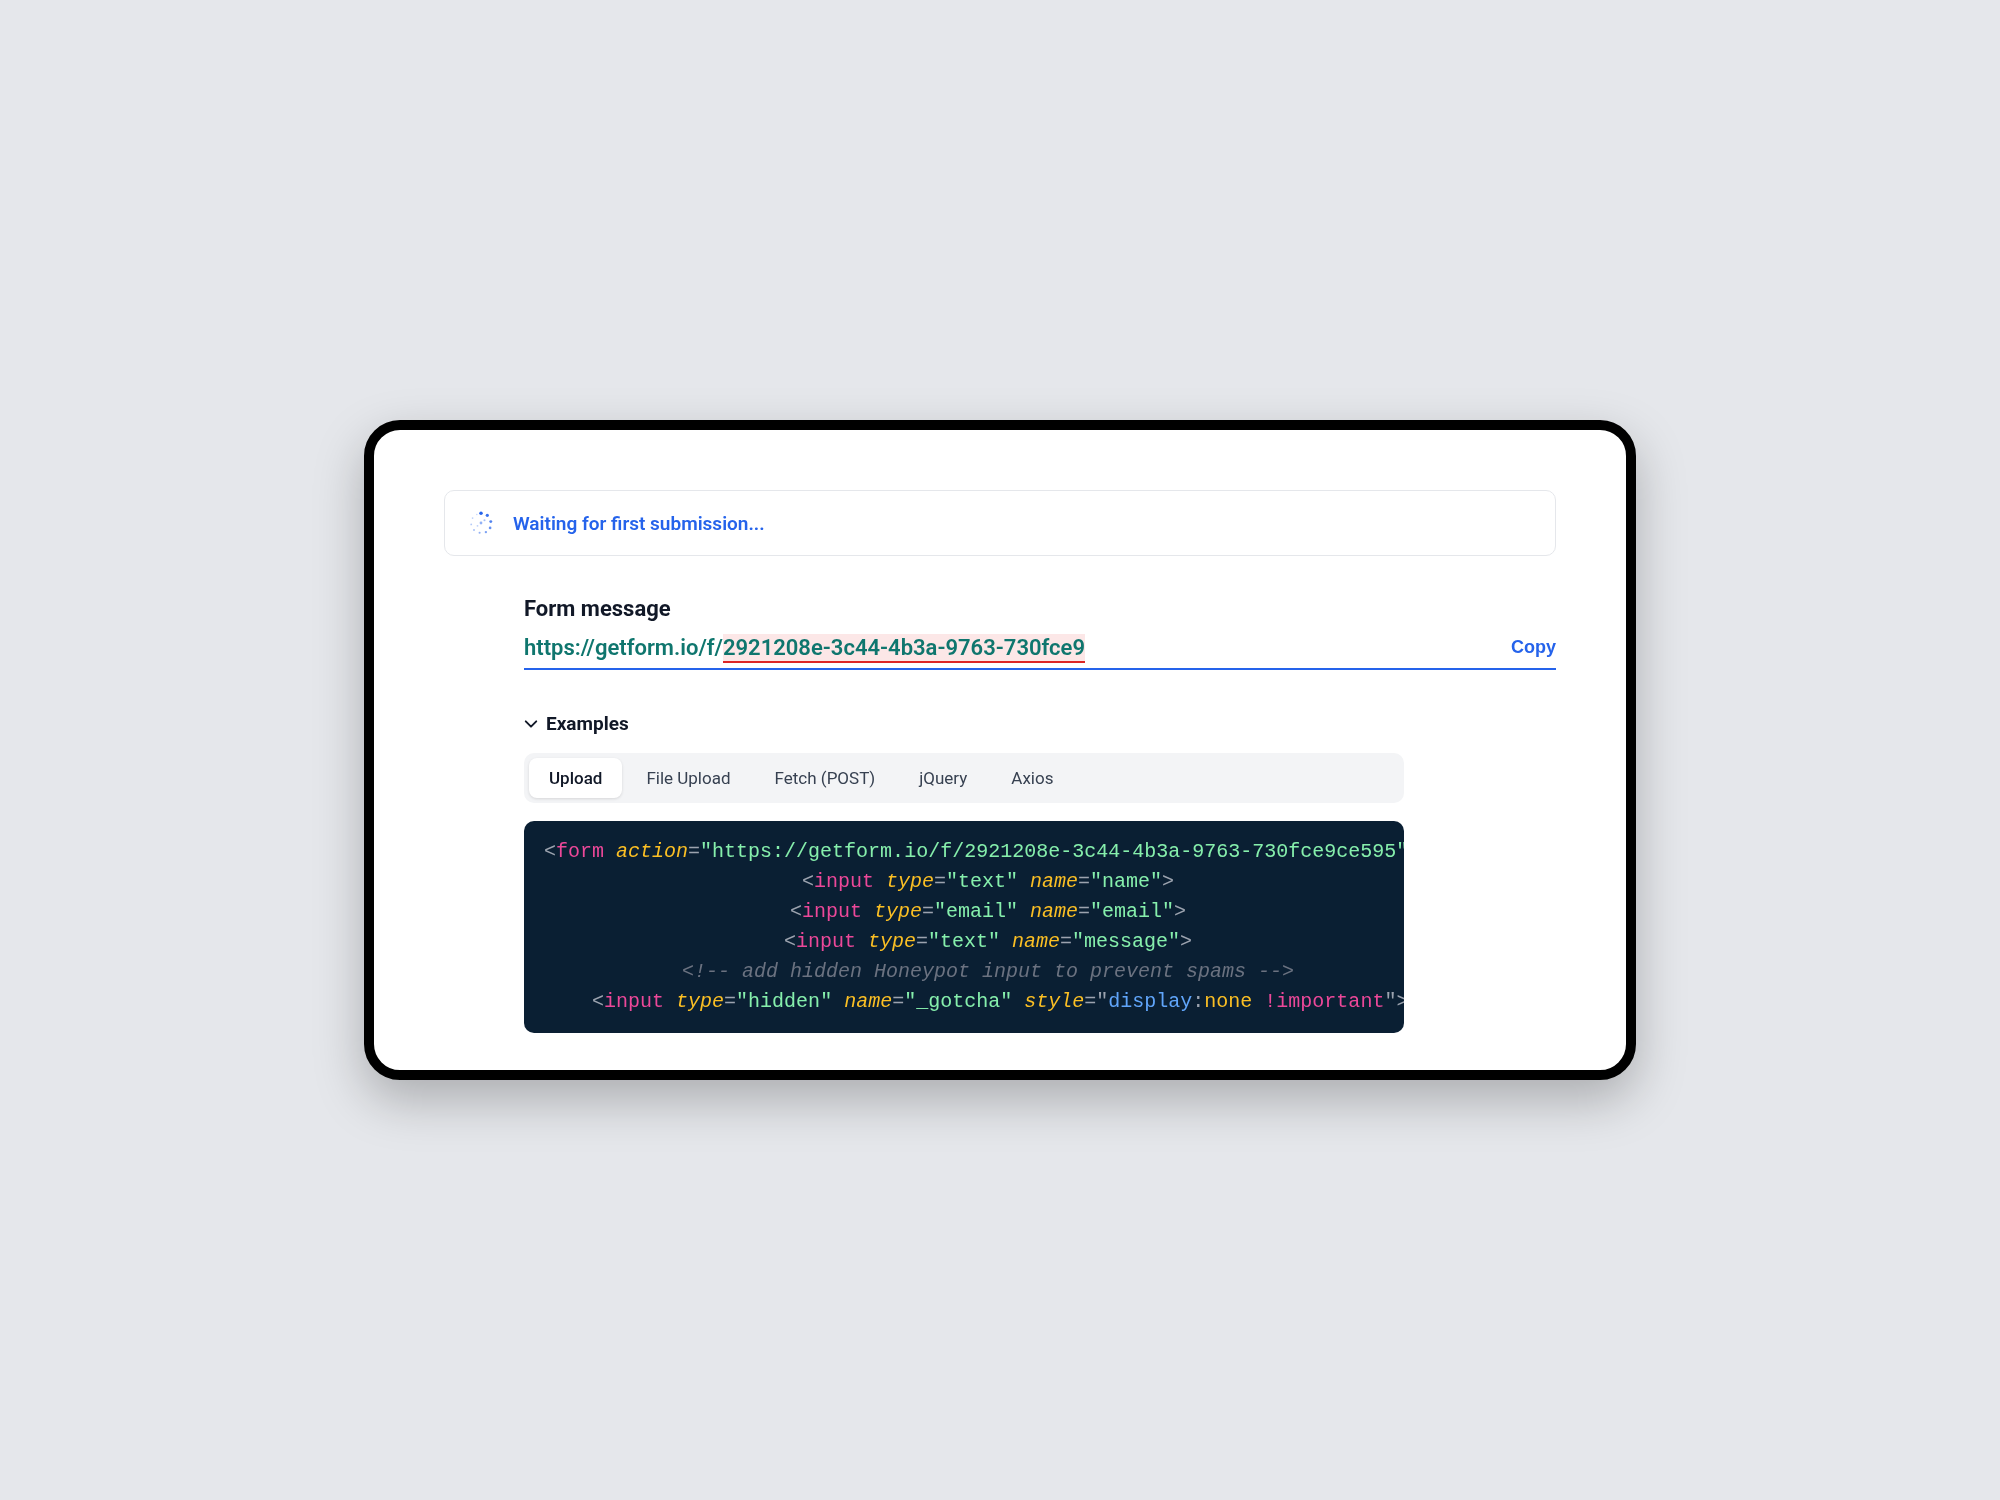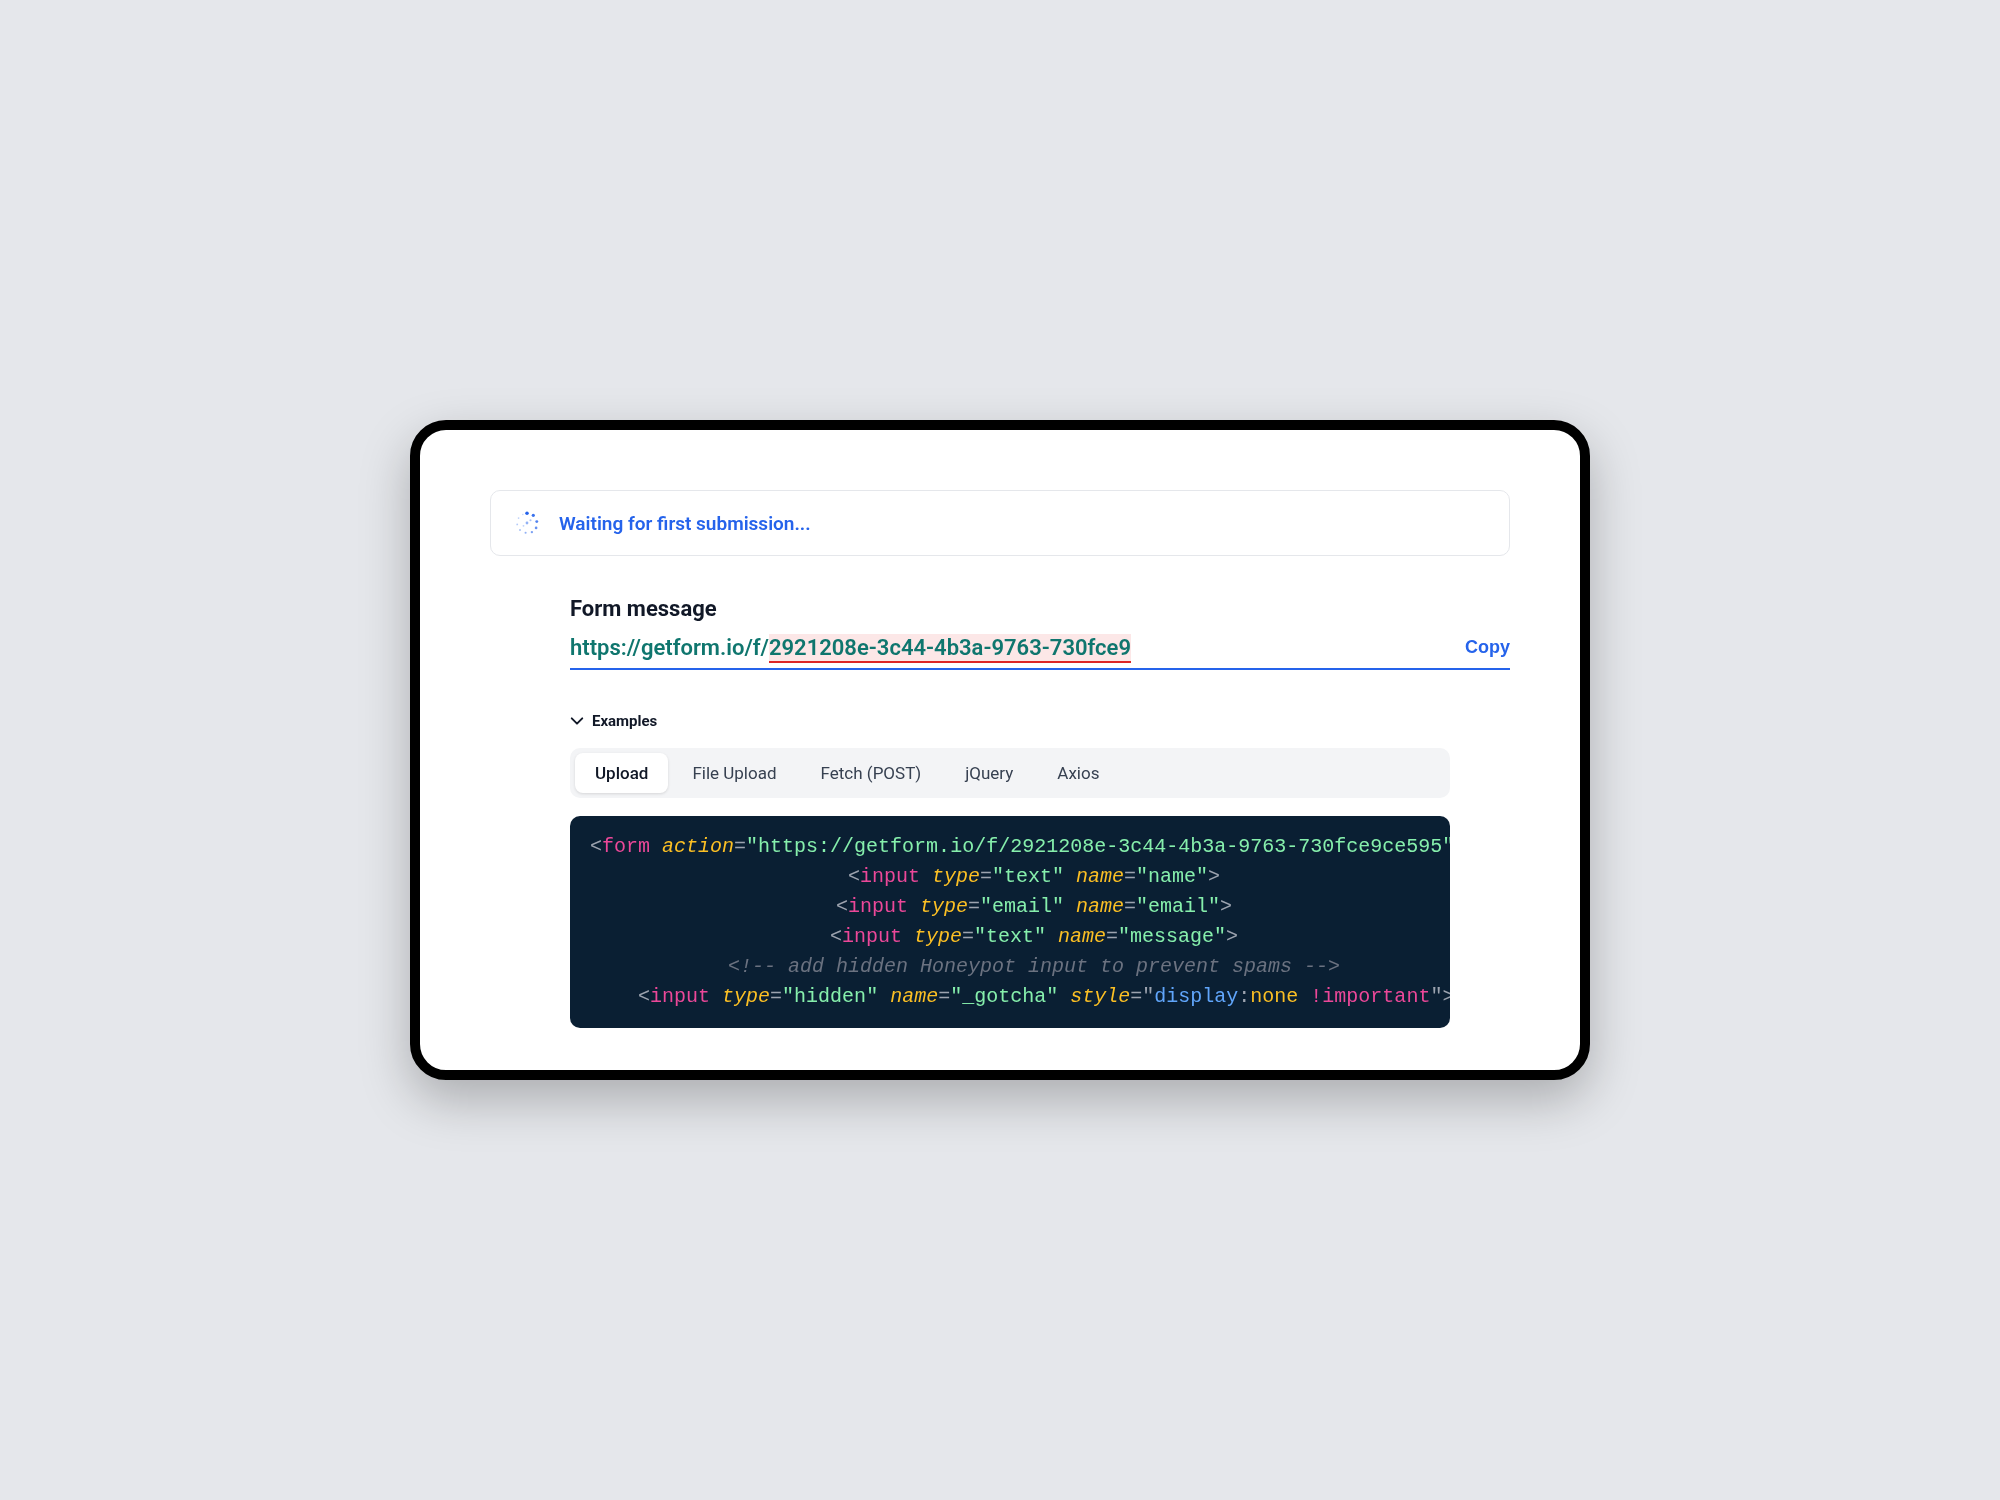--- a/index.html
+++ b/index.html
@@ -7,21 +7,21 @@
   body {
     background: #e5e7eb;
     font-family: -apple-system, BlinkMacSystemFont, "Segoe UI", Roboto, Helvetica, Arial, sans-serif;
     display: flex;
     align-items: center;
     justify-content: center;
     min-height: 100vh;
     padding: 40px;
   }
   .device-frame {
-    width: 1180px;
+    width: 1272px;
     height: 660px;
     background: #fff;
     border: 10px solid #000;
     border-radius: 36px;
     box-shadow: 0 20px 50px rgba(0,0,0,0.25);
     overflow: hidden;
     position: relative;
   }
   .content {
     padding: 60px 70px 0 70px;
@@ -97,21 +97,21 @@
     align-items: center;
     gap: 8px;
     margin-bottom: 18px;
     cursor: pointer;
   }
   .chevron {
     width: 14px;
     height: 14px;
   }
   .examples-title {
-    font-size: 15px;
+    font-size: 19px;
     font-weight: 700;
     color: #111827;
   }
   .tabs {
     background: #f3f4f6;
     border-radius: 10px;
     padding: 5px;
     display: flex;
     gap: 4px;
     margin-bottom: 18px;

